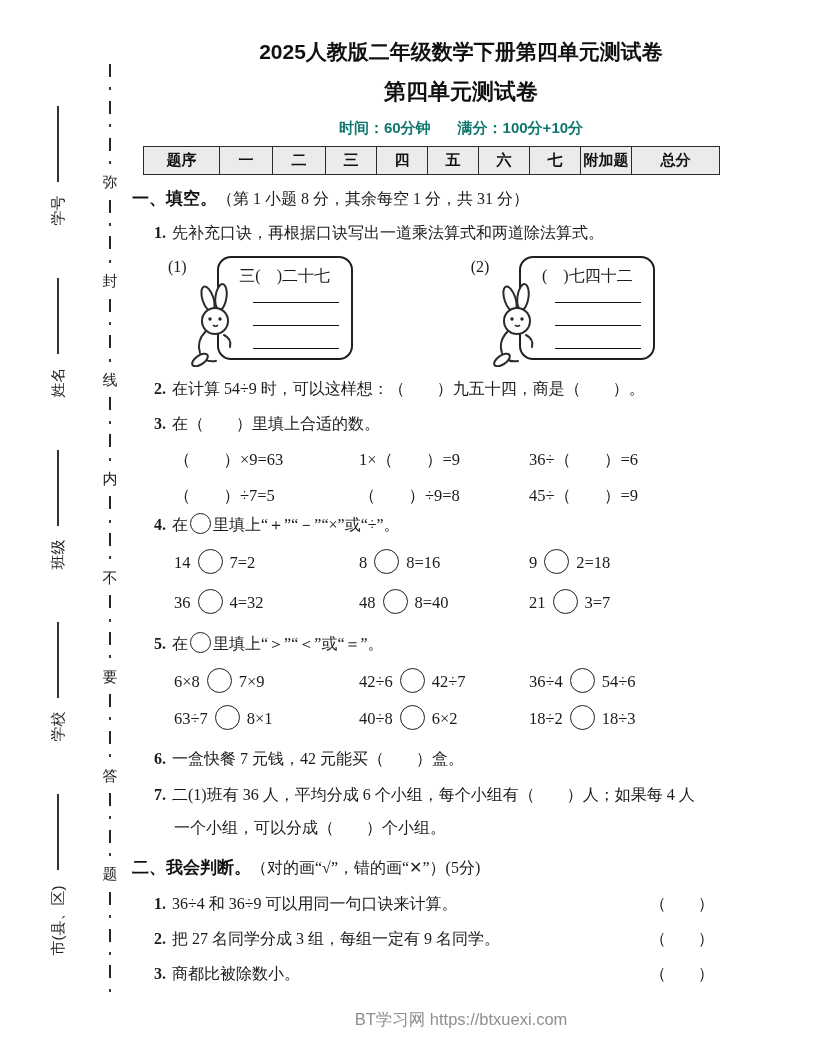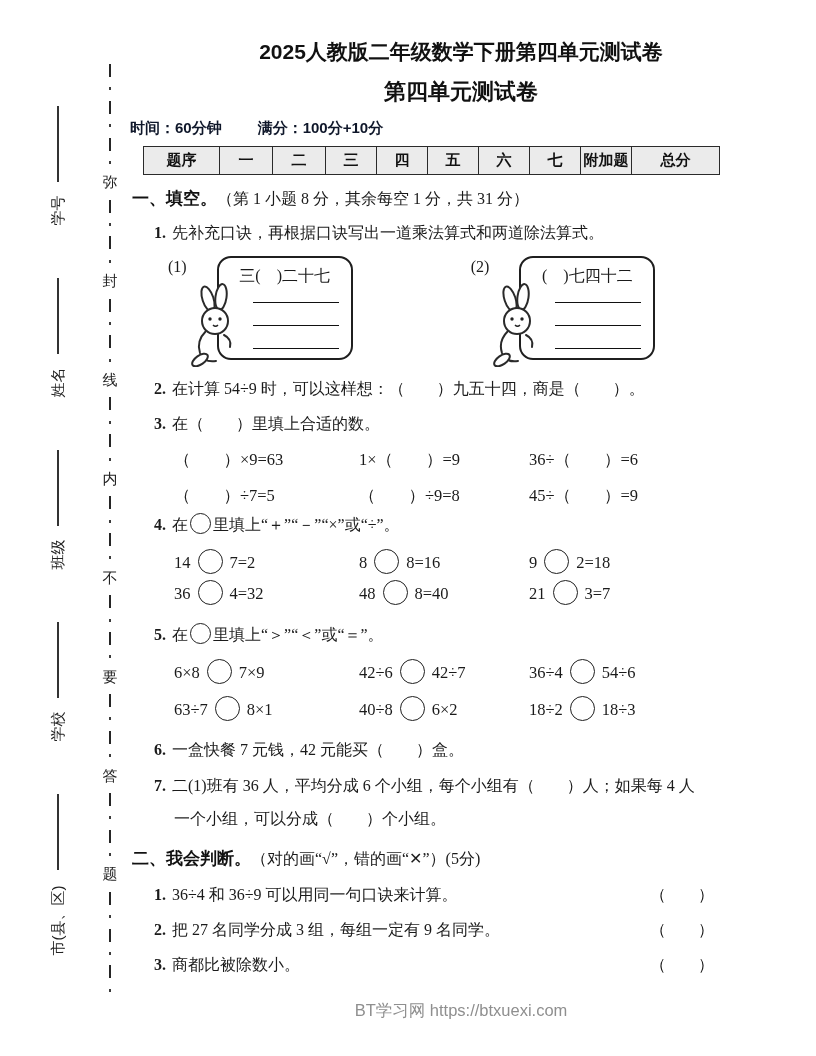--- a/index.html
+++ b/index.html
@@ -22,22 +22,22 @@
   .label-wrap.h5{height:88px;}
   .v-label{transform:rotate(-90deg);white-space:nowrap;font-size:15px;
            font-family:"Liberation Sans",sans-serif;color:#222;}
 
   
   .main{position:absolute;left:130px;top:0;width:662px;}
   .title{margin:40px 0 0 0;text-align:center;font-family:"Liberation Sans",sans-serif;
          font-weight:bold;font-size:21px;line-height:1.15;color:#111;}
   .subtitle{margin:16px 0 0 0;text-align:center;font-family:"Liberation Sans",sans-serif;
             font-weight:bold;font-size:22px;line-height:1.1;color:#111;}
-  .meta{margin:15px 0 0 0;display:flex;justify-content:flex-start;gap:36px;
-        font-family:"Liberation Sans",sans-serif;font-weight:bold;font-size:15px;color:#0f172a;}
+  .meta{margin:15px 0 0 0;display:flex;justify-content:center;gap:27px;
+        font-family:"Liberation Sans",sans-serif;font-weight:bold;font-size:15px;color:#0f766e;}
 
   
   table.score{margin:8px 0 0 13px;border-collapse:collapse;table-layout:fixed;width:600px;
               font-family:"Liberation Sans",sans-serif;font-weight:bold;font-size:15px;color:#111;}
   table.score td{border:1.7px solid #2a2a2a;height:27px;text-align:center;padding:0;}
   td.hd{background:#ebebeb;}
 
   
   .sec-head{margin:14px 0 0 2px;font-size:17px;font-weight:bold;
             font-family:"Liberation Sans",sans-serif;color:#111;line-height:1.2;}
@@ -269,21 +269,21 @@
       <span class="c2">（　　）÷9=8</span>
       <span class="c3">45÷（　　）=9</span>
     </div>
 
     <p class="q" style="margin-top:8px"><b>4.</b><span>在</span><span class="sm-circle"></span><span>里填上“＋”“－”“×”或“÷”。</span></p>
     <div class="eq-row" style="margin-top:14px">
       <span class="c1"><span>14</span><span class="op-circle"></span><span>7=2</span></span>
       <span class="c2"><span>8</span><span class="op-circle"></span><span>8=16</span></span>
       <span class="c3"><span>9</span><span class="op-circle"></span><span>2=18</span></span>
     </div>
-    <div class="eq-row" style="margin-top:6px">
+    <div class="eq-row" style="margin-top:15px">
       <span class="c1"><span>36</span><span class="op-circle"></span><span>4=32</span></span>
       <span class="c2"><span>48</span><span class="op-circle"></span><span>8=40</span></span>
       <span class="c3"><span>21</span><span class="op-circle"></span><span>3=7</span></span>
     </div>
 
     <p class="q" style="margin-top:18px"><b>5.</b><span>在</span><span class="sm-circle"></span><span>里填上“＞”“＜”或“＝”。</span></p>
     <div class="eq-row" style="margin-top:14px">
       <span class="c1"><span>6×8</span><span class="op-circle"></span><span>7×9</span></span>
       <span class="c2"><span>42÷6</span><span class="op-circle"></span><span>42÷7</span></span>
       <span class="c3"><span>36÷4</span><span class="op-circle"></span><span>54÷6</span></span>

